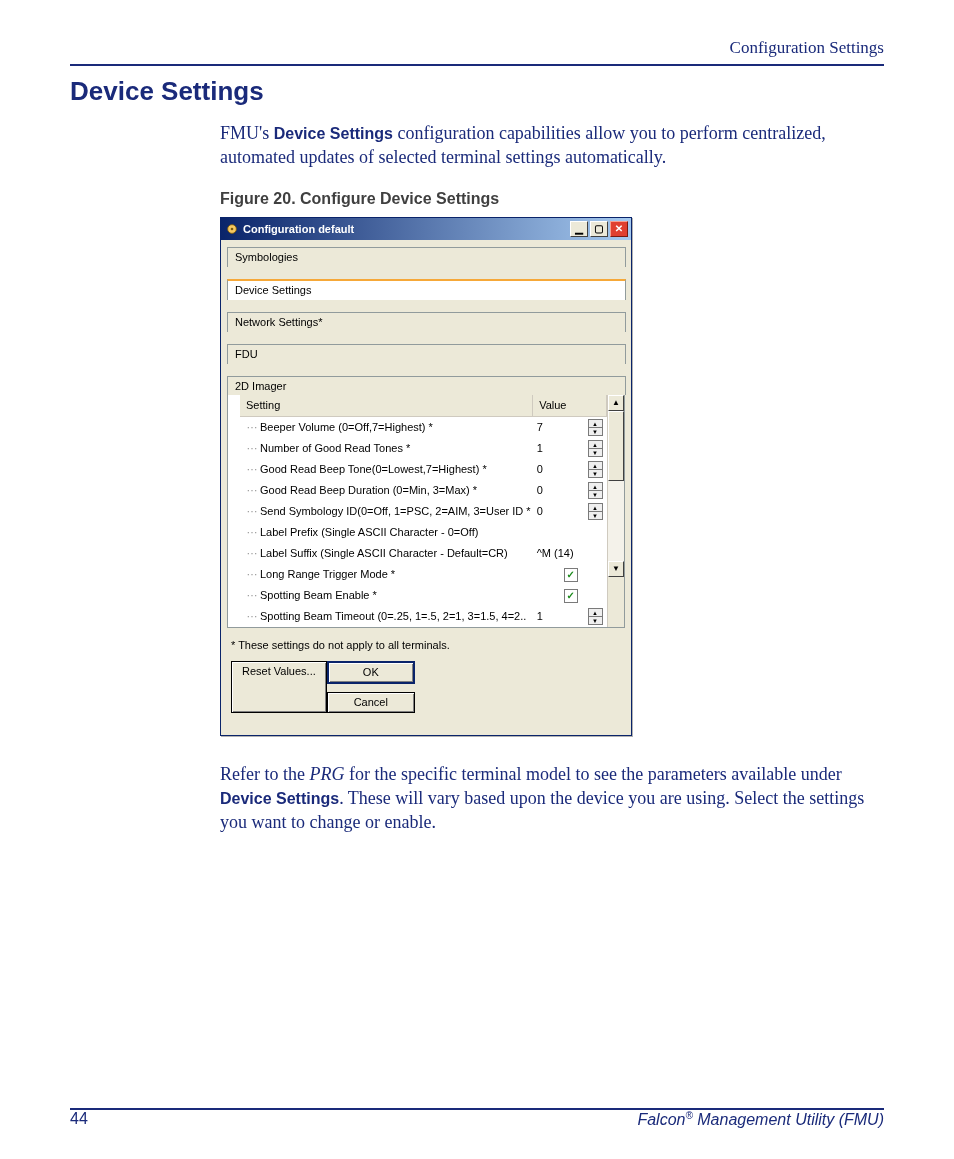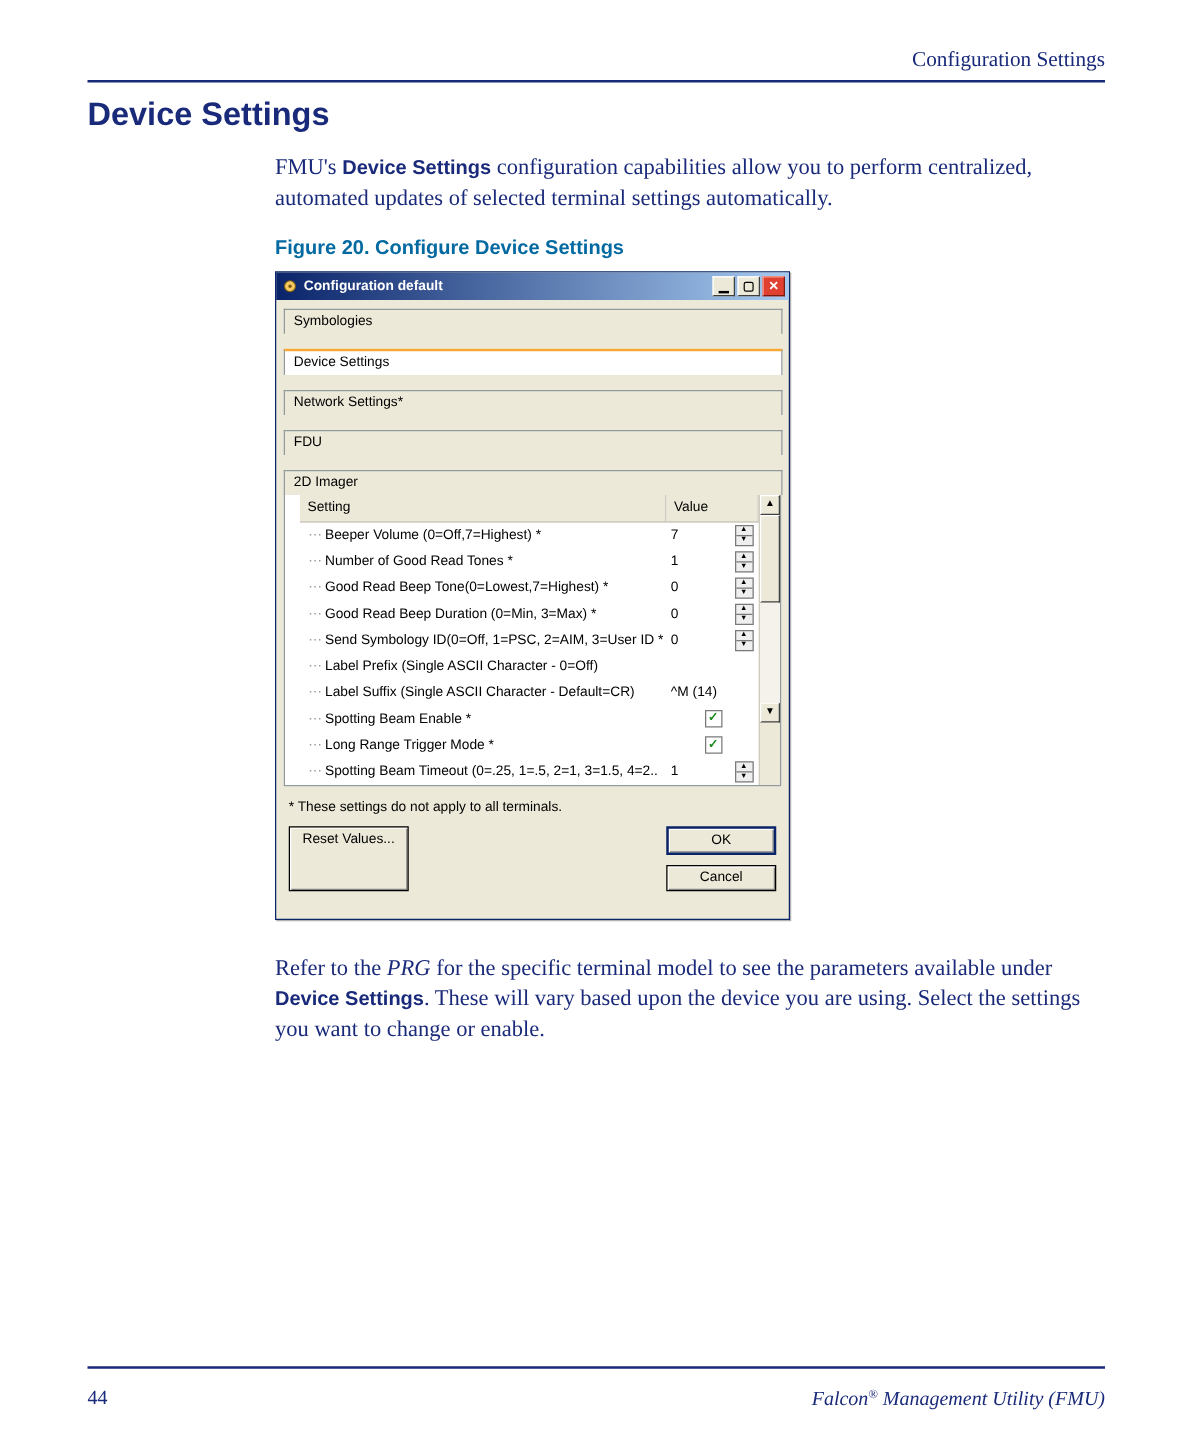--- a/index.html
+++ b/index.html
@@ -37,21 +37,21 @@
   .body-block {
     margin-left: 150px;
     color: #1a2a7a;
     font-size: 18px;
     line-height: 1.35;
   }
   .body-block p { margin: 0 0 14px 0; }
   .bold-ss { font-family: Verdana, Arial, sans-serif; font-weight: bold; font-size: 16px; }
   .italic { font-style: italic; }
   .fig-caption {
-    color: #0369a1;
+    color: #404040;
     font-family: Verdana, Arial, sans-serif;
     font-weight: bold;
     font-size: 16px;
     margin: 18px 0 8px 0;
   }
   
   .dialog {
     width: 410px;
     font-family: Tahoma, Arial, sans-serif;
     font-size: 11px;
@@ -162,44 +162,44 @@
   .vscroll .track{ height:150px; background:#f4f2ea; position:relative;}
   .vscroll .thumb{ position:absolute; left:0; right:0; top:0; height:70px;}
   .gridwrap{ display:flex;margin-left:12px; }
   .gridmain{ flex:1; }
   .note {
     font-size: 11px;
     padding: 4px 8px 2px 10px;
     color:#000;
   }
   .dlg-buttons {
-    display:flex; justify-content:space-between;
+    display:flex; justify-content:flex-start;
     padding: 6px 10px 22px 10px;
   }
   .btn {
     min-width: 64px;
     padding: 2px 10px;
     background:#ece9d8;
     border:1px solid #000;
     box-shadow: inset 1px 1px 0 #fff, inset -1px -1px 0 #808080;
     font-size:11px; font-family:Tahoma,Arial,sans-serif;
     text-align:center;
   }
   .btn.default { border:2px solid #0a246a; }
   .dlg-right { display:flex; gap:8px;flex-direction:column; }
   .footer {
     position: absolute;
     left: 70px; right: 70px; bottom: 30px;
     border-top: 2px solid #1a2a7a;
-    padding-top: 15px;
+    padding-top: 0;
     display: flex; justify-content: space-between;
     color: #1a2a7a;
     font-size: 16px;
     font-style: italic;
-    font-family: Liberation Serif, serif;
+    font-family: Liberation Sans, sans-serif;
   }
   .footer .pn { font-style: normal; }
   sup { font-size: 10px; }
 </style>
 </head>
 <body>
 
 <div class="page">
   <div class="header-right">Configuration Settings</div>
 
@@ -311,27 +311,27 @@
                   </tr>
                   <tr>
                     <td class="nameCell"><span class="tree-dash">⋯</span>Label Prefix (Single ASCII Character - 0=Off)</td>
                     <td></td>
                   </tr>
                   <tr>
                     <td class="nameCell"><span class="tree-dash">⋯</span>Label Suffix (Single ASCII Character - Default=CR)</td>
                     <td>^M (14)</td>
                   </tr>
                   <tr>
+                    <td class="nameCell"><span class="tree-dash">⋯</span>Long Range Trigger Mode *</td>
+                    <td>
+                      <div class="chk">✓</div>
+                    </td>
+                  </tr>
+                  <tr>
                     <td class="nameCell"><span class="tree-dash">⋯</span>Spotting Beam Enable *</td>
-                    <td>
-                      <div class="chk">✓</div>
-                    </td>
-                  </tr>
-                  <tr>
-                    <td class="nameCell"><span class="tree-dash">⋯</span>Long Range Trigger Mode *</td>
                     <td>
                       <div class="chk">✓</div>
                     </td>
                   </tr>
                   <tr>
                     <td class="nameCell"><span class="tree-dash">⋯</span>Spotting Beam Timeout (0=.25, 1=.5, 2=1, 3=1.5, 4=2..</td>
                     <td>
                       <div class="valwrap">
                         <span>1</span>
                         <div class="spin">

